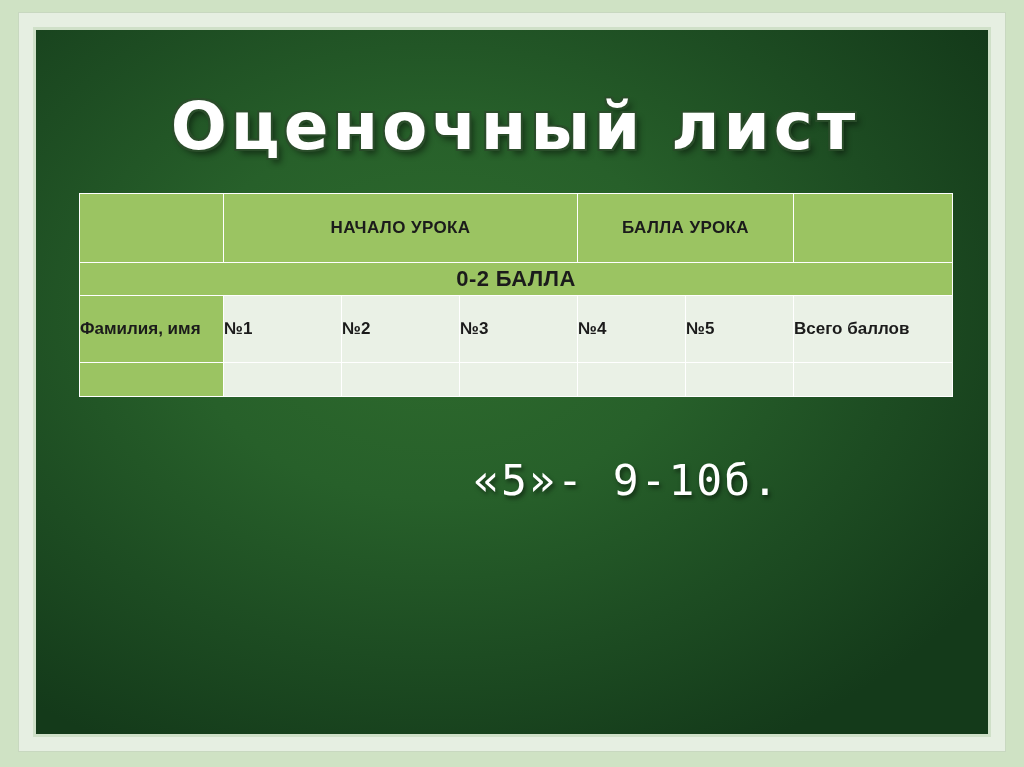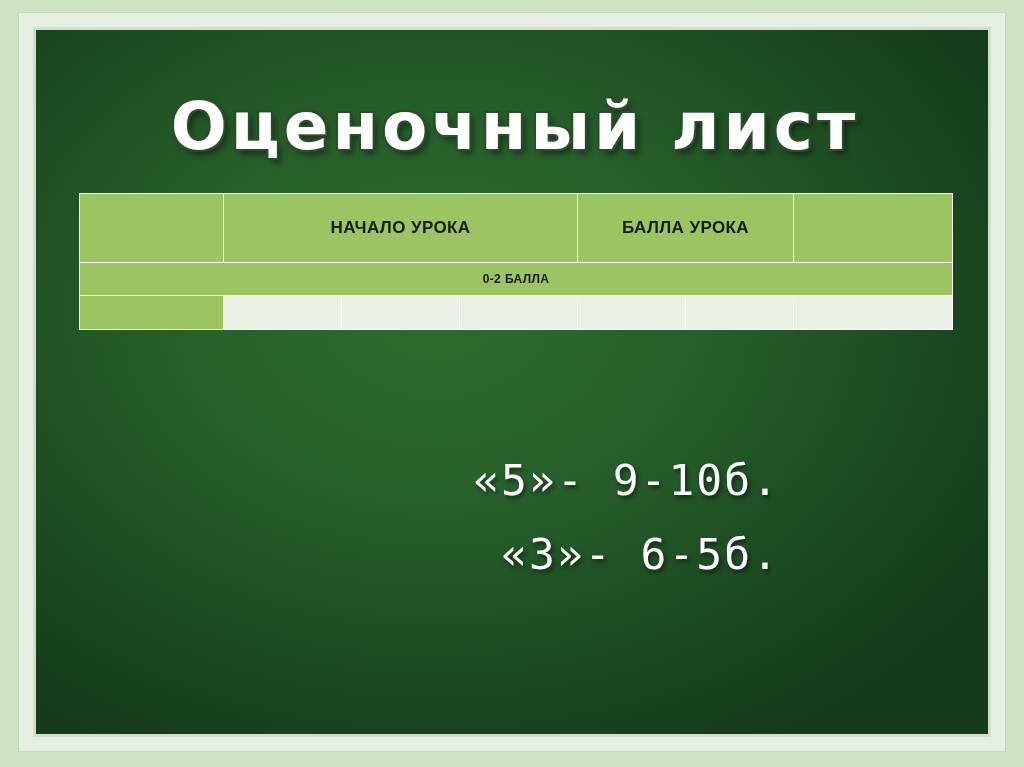--- a/index.html
+++ b/index.html
@@ -93,21 +93,21 @@
     height: 68px;
     text-align: center;
     font-size: 17px;
     font-weight: bold;
     color: #1b1b1b;
     letter-spacing: 0.4px;
   }
   .hdr-band {
     height: 32px;
     text-align: center;
-    font-size: 12px;
+    font-size: 22px;
     font-weight: bold;
     color: #1b1b1b;
     letter-spacing: 0.4px;
     margin-left: 33px;
   }
   .hdr-row2 {
     height: 66px;
     font-size: 17px;
     font-weight: bold;
     color: #1b1b1b;
@@ -159,31 +159,39 @@
       <tbody>
         <tr>
           <td class="cell-green hdr-top"></td>
           <td class="cell-green hdr-top" colspan="3">НАЧАЛО УРОКА</td>
           <td class="cell-green hdr-top" colspan="2">БАЛЛА УРОКА</td>
           <td class="cell-green hdr-top"></td>
         </tr>
         <tr>
           <td class="cell-green hdr-band" colspan="7">0-2 БАЛЛА</td>
         </tr>
+        <tr>
+          <td class="cell-green hdr-row2">Фамилия, имя</td>
+          <td class="cell-light hdr-row2">№1</td>
+          <td class="cell-light hdr-row2">№2</td>
+          <td class="cell-light hdr-row2">№3</td>
+          <td class="cell-light hdr-row2">№4</td>
+          <td class="cell-light hdr-row2">№5</td>
+          <td class="cell-light hdr-row2">Всего баллов</td>
+        </tr>
         <tr class="row-empty">
           <td class="cell-green"></td>
           <td class="cell-light"></td>
           <td class="cell-light"></td>
           <td class="cell-light"></td>
           <td class="cell-light"></td>
           <td class="cell-light"></td>
           <td class="cell-light"></td>
         </tr>
       </tbody>
     </table>
 
     <div class="legend">
       <p class="legend-line">«5»-  9-10б.</p>
-      <p class="legend-line">«3»-  6-5б.</p>
     </div>
 
   </div>
 </div>
 
 </body></html>

